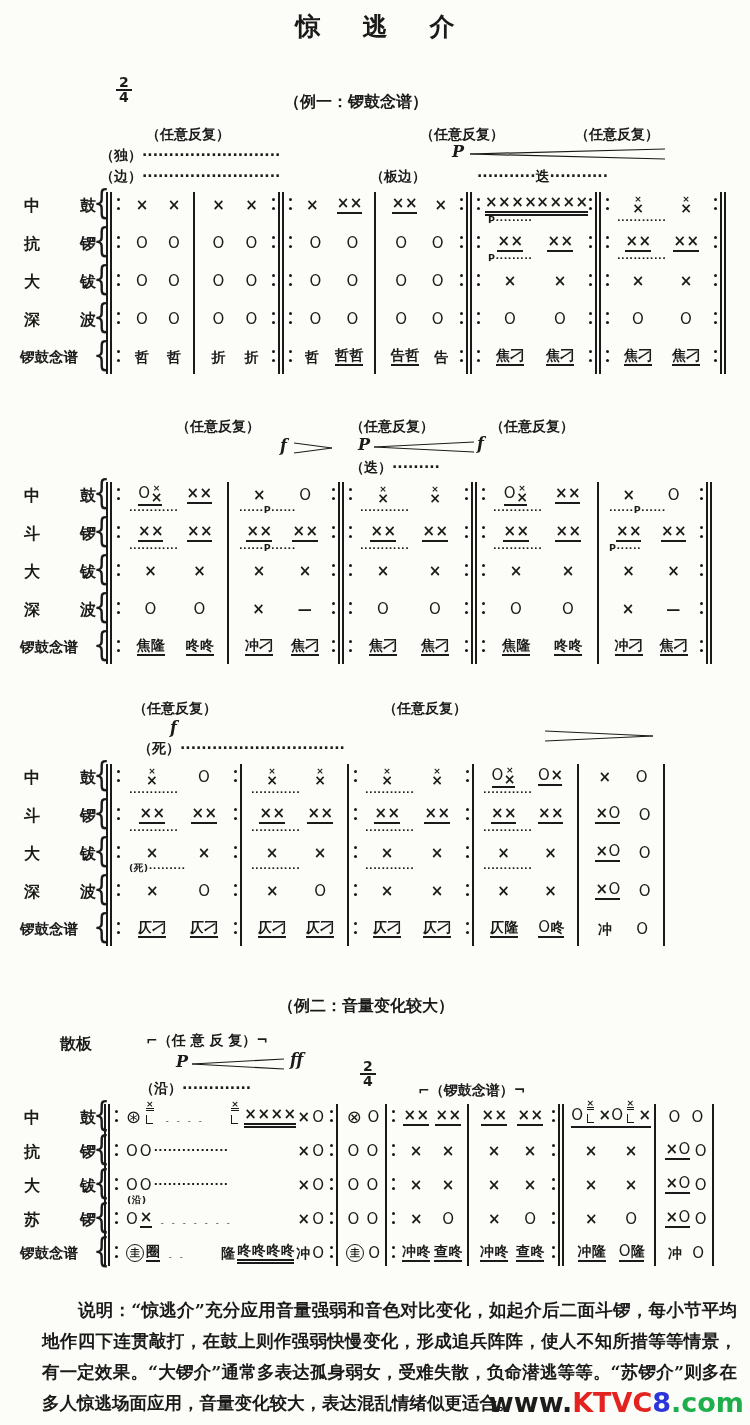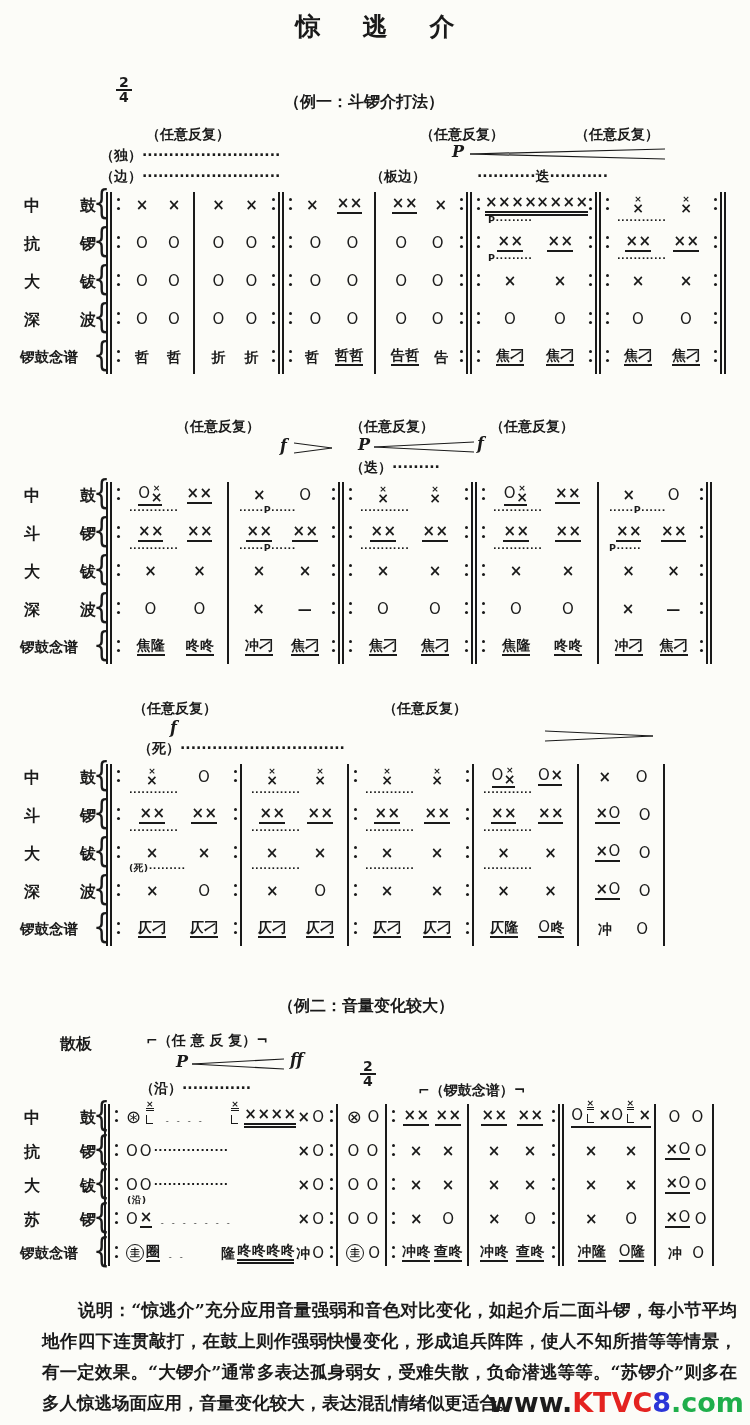--- a/index.html
+++ b/index.html
@@ -66,21 +66,21 @@
 </head>
 <body>
 
 <div class="page-title">惊逃介</div>
 
 <div class="main-tsig tsig">
   <span class="tnum">2</span>
   <span class="tnum">4</span>
 </div>
 
-<div class="caption" style="left:284px;top:92px">（例一：斗锣介打法）</div>
+<div class="caption" style="left:284px;top:92px">（例一：锣鼓念谱）</div>
 <div class="caption" style="left:278px;top:996px">（例二：音量变化较大）</div>
 
 <div id="systems">
     <div class="system" style="top: 126px;">
       <span class="ann" style="left: 146px; top: 0px;">（任意反复）</span>
       <span class="ann" style="left: 420px; top: 0px;">（任意反复）</span>
       <span class="ann" style="left: 575px; top: 0px;">（任意反复）</span>
       <span class="ann" style="left: 100px; top: 21px;">（独）··························</span>
       <span class="ann dyn" style="left: 452px; top: 16px;">P</span>
       <svg width="195" height="12" class="hairpin" style="left: 470px; top: 22px; position: absolute;">

